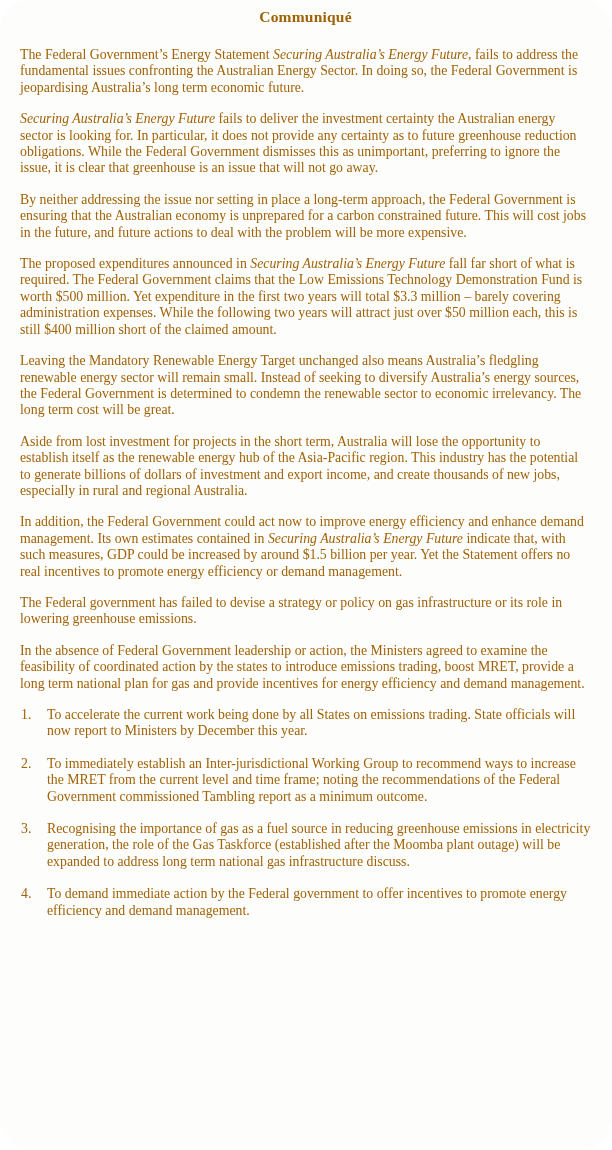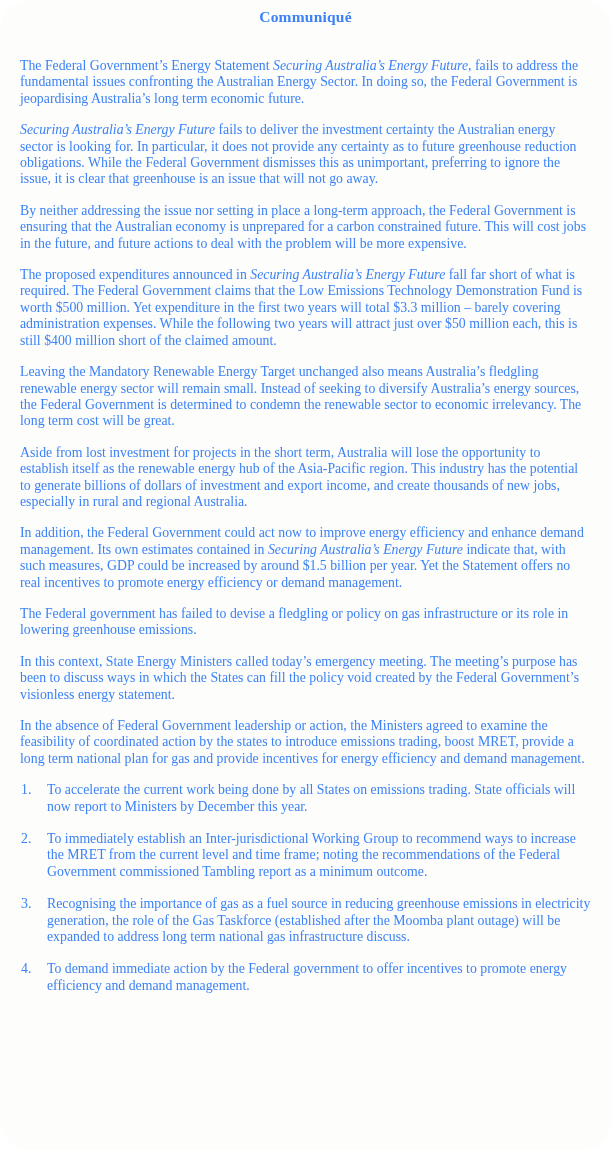--- a/index.html
+++ b/index.html
@@ -8,39 +8,39 @@
     background: #ffffff;
   }
   .page {
     position: relative;
     width: 612px;
     height: 1150px;
     box-sizing: border-box;
     background: #fdfdfc;
     padding: 6px 21px 0 20px;
     font-family: "Liberation Serif", "DejaVu Serif", serif;
-    color: #3b82f6;
+    color: #a16207;
     overflow: hidden;
     border-radius: 31px;
   }
   .title {
     font-size: 15.5px;
     font-weight: bold;
     text-align: center;
     margin: 2px 0 0 0;
     letter-spacing: 0.2px;
   }
   .subtitle {
     font-size: 17px;
     font-weight: bold;
     text-align: center;
     margin: 21px 0 0 0;
   }
   .paragraphs {
-    margin-top: 32px;
+    margin-top: 21px;
   }
   .para {
     font-size: 13.8px;
     line-height: 16.4px;
     margin: 0 0 15px 0;
     text-align: left;
   }
   .para em {
     font-style: italic;
   }
@@ -75,22 +75,21 @@
 <div class="page">
   <h1 class="title">Communiqué</h1>
   <div class="paragraphs" id="paragraphs">
       <p class="para"><span>The Federal Government’s Energy Statement </span><em>Securing Australia’s Energy Future</em><span>, fails to address the fundamental issues confronting the Australian Energy Sector.  In doing so, the Federal Government is jeopardising Australia’s long term economic future.</span></p>
       <p class="para"><em>Securing Australia’s Energy Future</em><span> fails to deliver the investment certainty the Australian energy sector is looking for.  In particular, it does not provide any certainty as to future greenhouse reduction obligations.  While the Federal Government dismisses this as unimportant, preferring to ignore the issue, it is clear that greenhouse is an issue that will not go away.</span></p>
       <p class="para"><span>By neither addressing the issue nor setting in place a long-term approach, the Federal Government is ensuring that the Australian economy is unprepared for a carbon constrained future.  This will cost jobs in the future, and future actions to deal with the problem will be more expensive.</span></p>
       <p class="para"><span>The proposed expenditures announced in </span><em>Securing Australia’s Energy Future</em><span> fall far short of what is required.  The Federal Government claims that the Low Emissions Technology Demonstration Fund is worth $500 million.  Yet expenditure in the first two years will total $3.3 million – barely covering administration expenses.  While the following two years will attract just over $50 million each, this is still $400 million short of the claimed amount.</span></p>
       <p class="para"><span>Leaving the Mandatory Renewable Energy Target unchanged also means Australia’s fledgling renewable energy sector will remain small.  Instead of seeking to diversify Australia’s energy sources, the Federal Government is determined to condemn the renewable sector to economic irrelevancy.  The long term cost will be great.</span></p>
       <p class="para"><span>Aside from lost investment for projects in the short term, Australia will lose the opportunity to establish itself as the renewable energy hub of the Asia-Pacific region.  This industry has the potential to generate billions of dollars of investment and export income, and create thousands of new jobs, especially in rural and regional Australia.</span></p>
       <p class="para"><span>In addition, the Federal Government could act now to improve energy efficiency and enhance demand management.  Its own estimates contained in </span><em>Securing Australia’s Energy Future</em><span> indicate that, with such measures, GDP could be increased by around $1.5 billion per year.  Yet the Statement offers no real incentives to promote energy efficiency or demand management.</span></p>
-      <p class="para"><span>The Federal government has failed to devise a fledgling or policy on gas infrastructure or its role in lowering greenhouse emissions.</span></p>
-      <p class="para"><span>In this context, State Energy Ministers called today’s emergency meeting.  The meeting’s purpose has been to discuss ways in which the States can fill the policy void created by the Federal Government’s visionless energy statement.</span></p>
+      <p class="para"><span>The Federal government has failed to devise a strategy or policy on gas infrastructure or its role in lowering greenhouse emissions.</span></p>
       <p class="para"><span>In the absence of Federal Government leadership or action, the Ministers agreed to examine the feasibility of coordinated action by the states to introduce emissions trading, boost MRET, provide a long term national plan for gas and provide incentives for energy efficiency and demand management.</span></p>
     </div>
   <ol class="agreed-list" id="agreed-list">
       <li class="agreed-item">
         <span class="item-number">1.</span>
         <span class="item-text">To accelerate the current work being done by all States on emissions trading.  State officials will now report to Ministers by December this year.</span>
       </li>
       <li class="agreed-item">
         <span class="item-number">2.</span>
         <span class="item-text">To immediately establish an Inter-jurisdictional Working Group to recommend ways to increase the MRET from the current level and time frame; noting the recommendations of the Federal Government commissioned Tambling report as a minimum outcome.</span>

